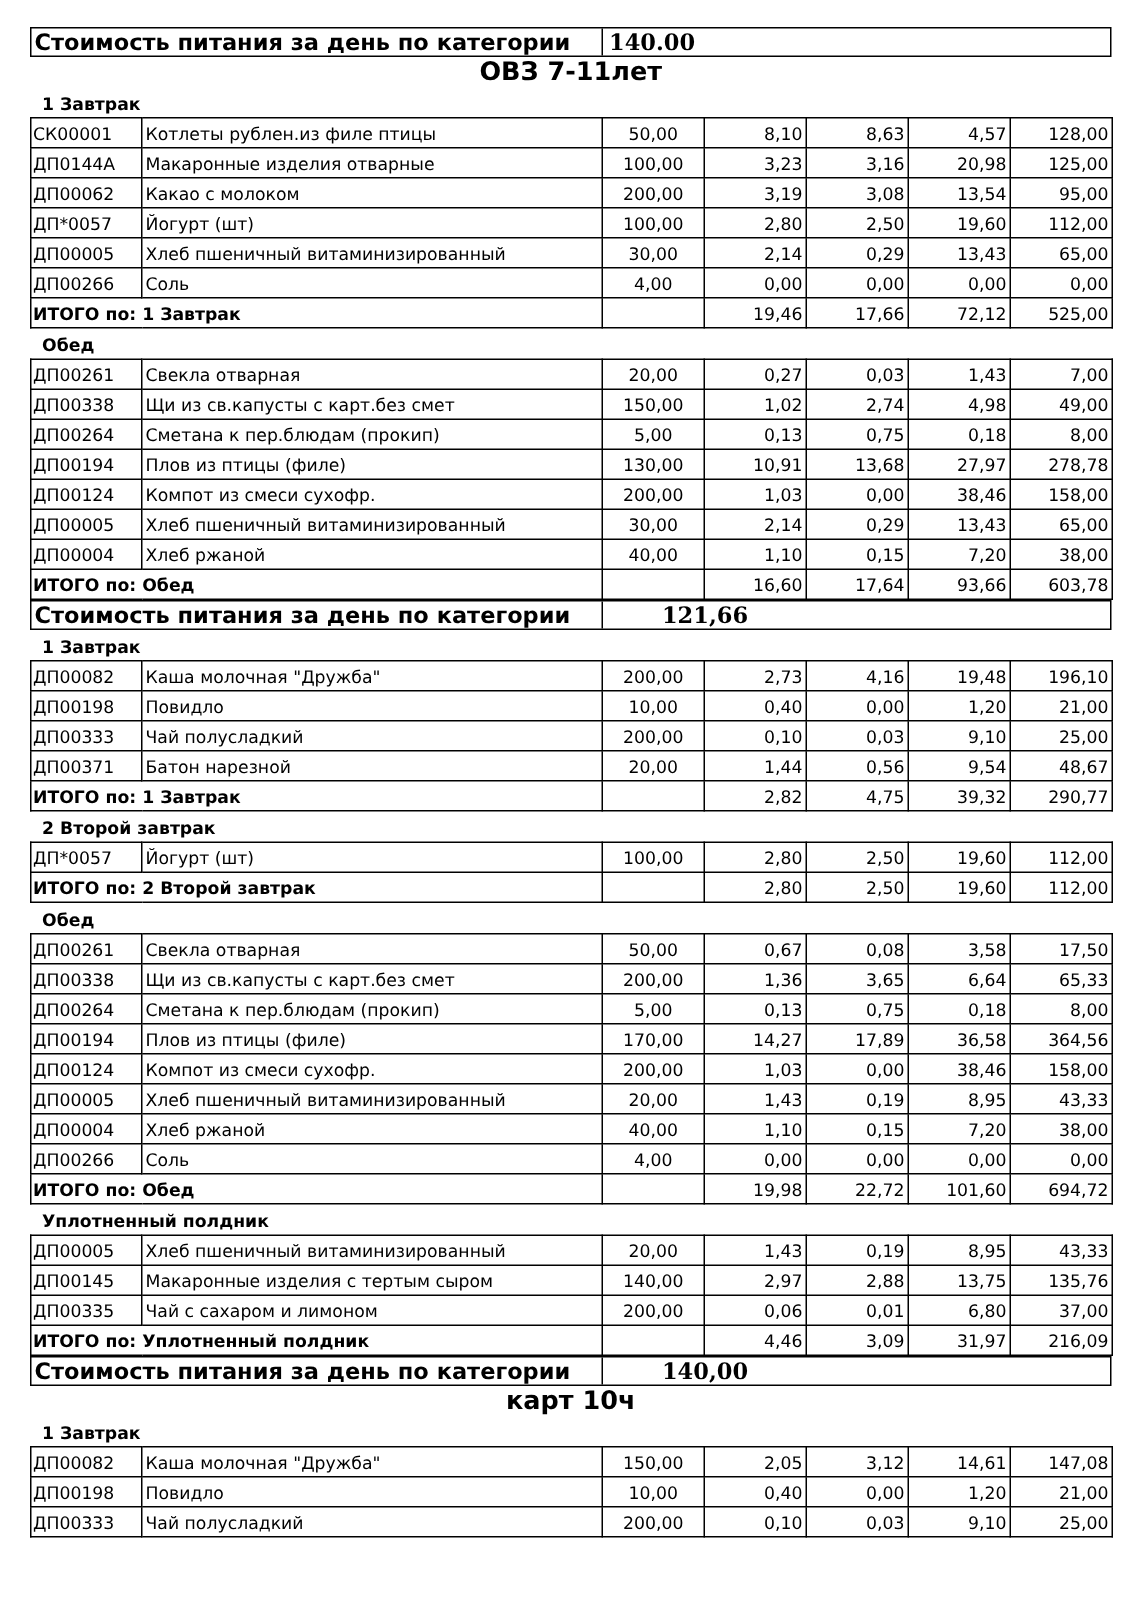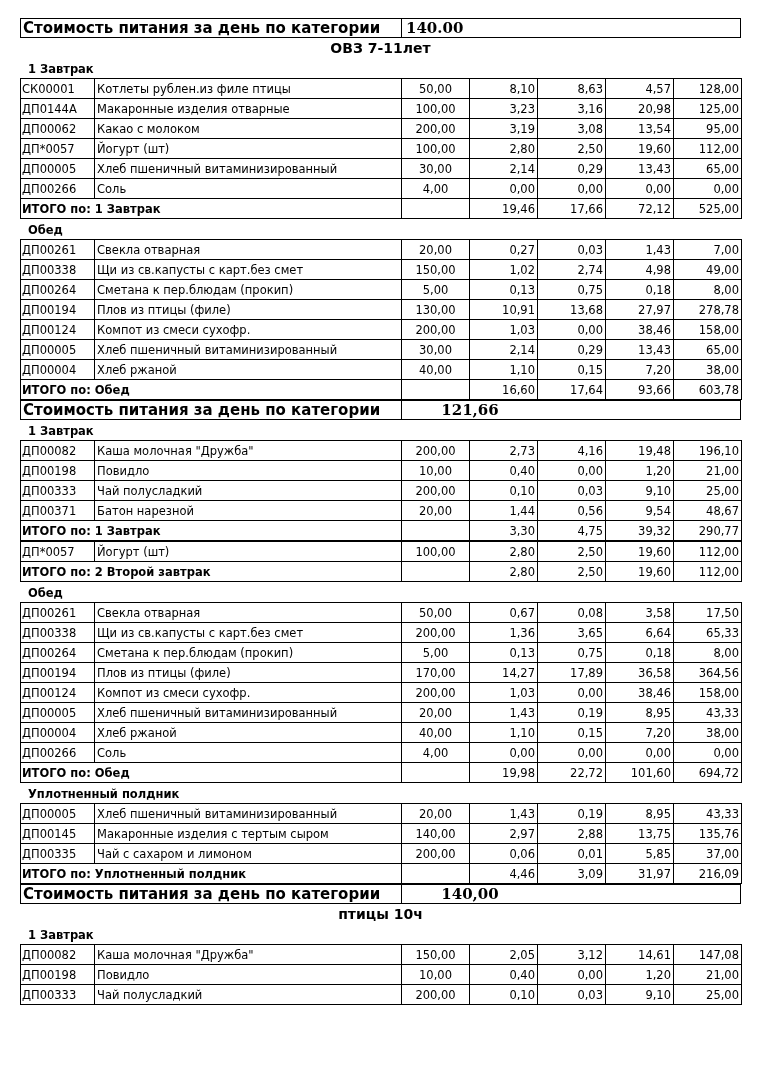--- a/index.html
+++ b/index.html
@@ -5,21 +5,21 @@
   html, body { margin: 0; padding: 0; background: #ffffff; }
   body { width: 758px; height: 1071px; position: relative; overflow: hidden;
          font-family: "DejaVu Sans", sans-serif; color: #000; }
   #doc { position: absolute; left: 20px; top: 18px; width: 721px; }
   .cost-row { display: flex; height: 20px; border: 1px solid #000; box-sizing: border-box; }
   .cost-row .cost-label { width: 381px; border-right: 1px solid #000; font-weight: bold;
       font-size: 15px; line-height: 19px; padding-left: 2px; white-space: nowrap; overflow: hidden; box-sizing: border-box; }
   .cost-row .cost-value { flex: 1; font-weight: bold; font-size: 15px; line-height: 19px;
       padding-left: 4px; font-family: "DejaVu Serif", serif; }
   .cost-row.centered .cost-value { padding-left: 0; width: 136px; flex: none; text-align: center; }
-  .category-title { height: 20px; line-height: 20px; text-align: center; font-weight: bold; font-size: 14px; }
+  .category-title { height: 20px; line-height: 20px; text-align: center; font-weight: bold; font-size: 17px; }
   .meal-title { height: 20px; line-height: 22px; font-weight: bold; font-size: 11.5px; padding-left: 8px; }
   table.meal { border-collapse: collapse; width: 721px; table-layout: fixed; font-size: 11.5px; }
   table.meal td { border: 1px solid #000; height: 19px; padding: 0 2px; white-space: nowrap; overflow: hidden;
        font-family: "DejaVu Sans", sans-serif; line-height: 18px; }
   table.meal td.code { width: 70px; padding-left: 1px; margin-left: 40px; }
   table.meal td.name { width: 302px; }
   table.meal td.qty { width: 64px; text-align: center; }
   table.meal td.num { width: 64px; text-align: right; padding-right: 2px; }
   table.meal tr.total td.total-label { font-weight: bold; padding-left: 1px; }
 </style>
@@ -242,27 +242,28 @@
           <td class="name">Батон нарезной</td>
           <td class="qty">20,00</td>
           <td class="num">1,44</td>
           <td class="num">0,56</td>
           <td class="num">9,54</td>
           <td class="num">48,67</td>
         </tr>
         <tr class="total">
           <td class="total-label" colspan="2">ИТОГО по: 1 Завтрак</td>
           <td class="qty"></td>
-          <td class="num">3,30</td>
+          <td class="num">2,82</td>
           <td class="num">4,75</td>
           <td class="num">39,32</td>
           <td class="num">290,77</td>
         </tr>
       </tbody>
     </table>
+    <div class="meal-title">2 Второй завтрак</div>
     <table class="meal">
       <colgroup>
         <col style="width: 74px;">
         <col style="width: 307px;">
         <col style="width: 68px;">
         <col style="width: 68px;">
         <col style="width: 68px;">
         <col style="width: 68px;">
         <col style="width: 68px;">
       </colgroup>
@@ -409,39 +410,39 @@
           <td class="num">2,88</td>
           <td class="num">13,75</td>
           <td class="num">135,76</td>
         </tr>
         <tr>
           <td class="code">ДП00335</td>
           <td class="name">Чай с сахаром и  лимоном</td>
           <td class="qty">200,00</td>
           <td class="num">0,06</td>
           <td class="num">0,01</td>
-          <td class="num">5,85</td>
+          <td class="num">6,80</td>
           <td class="num">37,00</td>
         </tr>
         <tr class="total">
           <td class="total-label" colspan="2">ИТОГО по: Уплотненный полдник</td>
           <td class="qty"></td>
           <td class="num">4,46</td>
           <td class="num">3,09</td>
           <td class="num">31,97</td>
           <td class="num">216,09</td>
         </tr>
       </tbody>
     </table>
     <div class="cost-row centered">
       <div class="cost-label">Стоимость питания за день по категории</div>
       <div class="cost-value">140,00</div>
       <div style="flex: 1 1 0%;"></div>
     </div>
-    <div class="category-title">птицы 10ч</div>
+    <div class="category-title">карт 10ч</div>
     <div class="meal-title">1 Завтрак</div>
     <table class="meal">
       <colgroup>
         <col style="width: 74px;">
         <col style="width: 307px;">
         <col style="width: 68px;">
         <col style="width: 68px;">
         <col style="width: 68px;">
         <col style="width: 68px;">
         <col style="width: 68px;">

